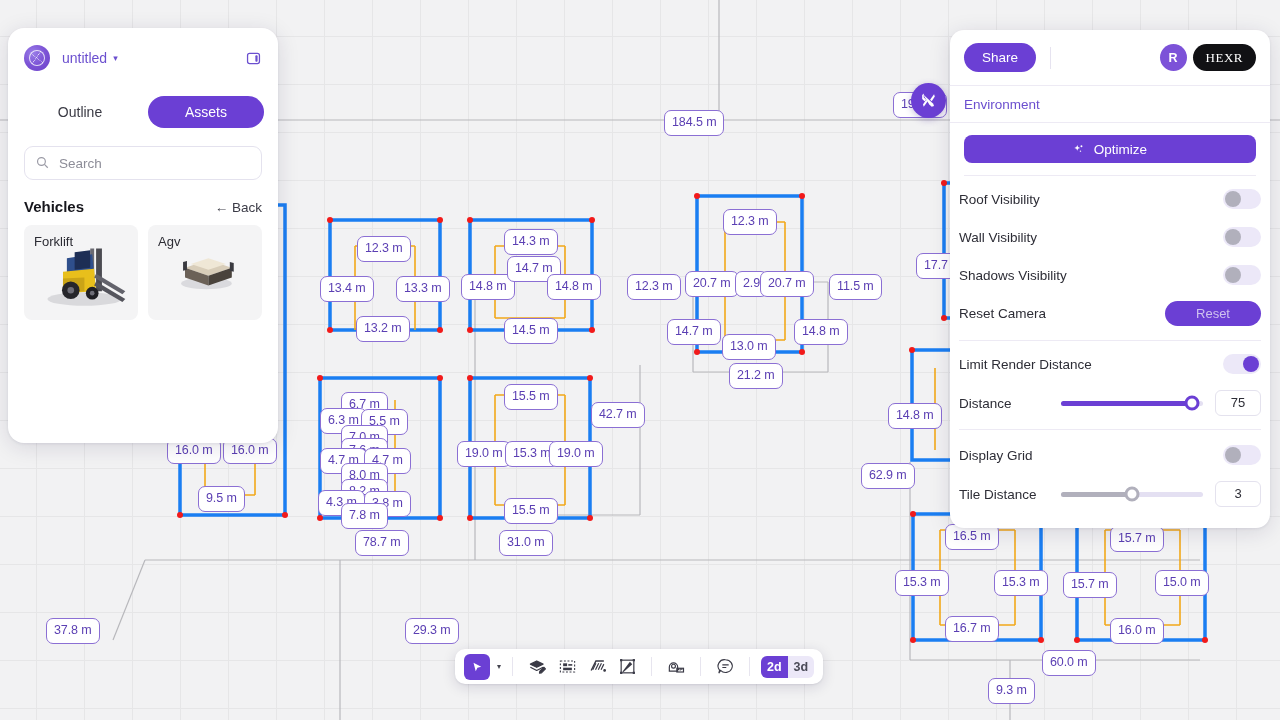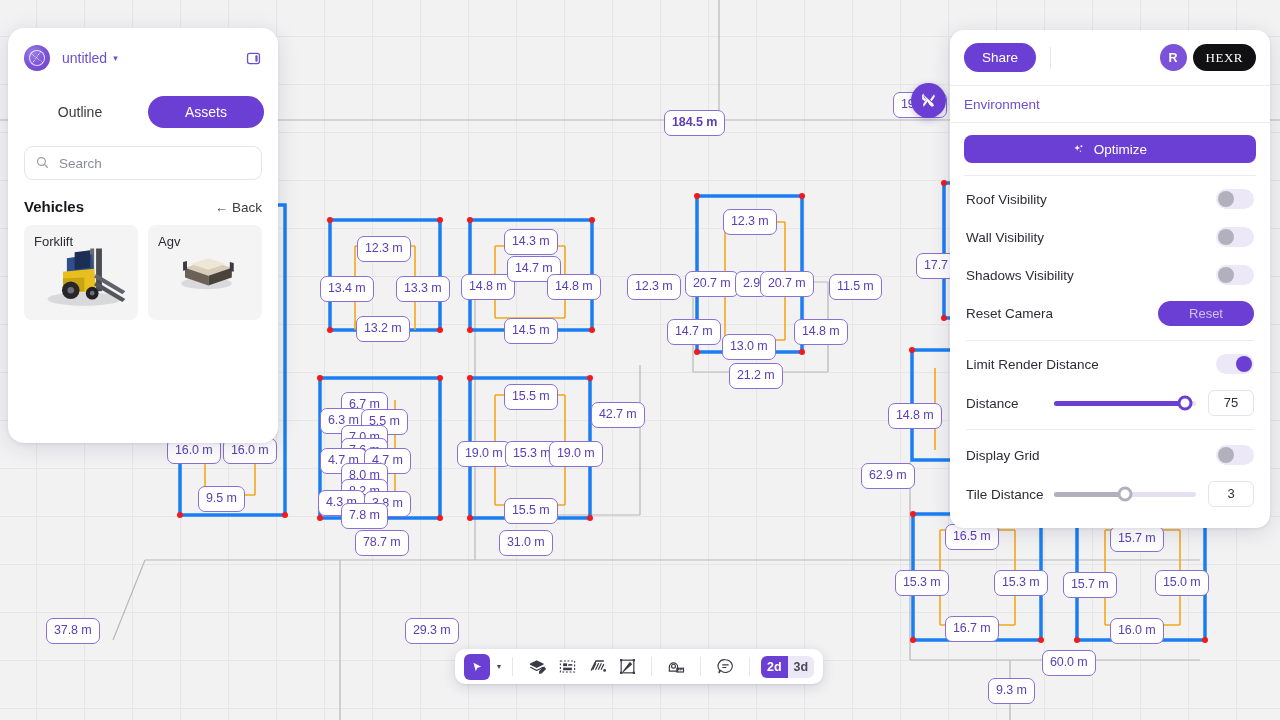--- a/index.html
+++ b/index.html
@@ -120,21 +120,21 @@
   }
   .rp-divider { height:1px; background:#edeaf4; }
   .rp-section-title { padding: 11px 14px 10px; font-size: 13.5px; color: #6b4fcf; }
   .optimize-wrap { padding: 0 14px 12px; }
   .optimize-btn {
     width:100%; background:#6b3fd4; color:#fff; border:none; border-radius:8px;
     height: 28px; font-size: 13.5px; cursor: pointer;
     display:flex; align-items:center; justify-content:center; gap:8px;
     font-family: "Liberation Sans", sans-serif;
   }
-  .rp-body { padding: 4px 16px 14px; }
+  .rp-body { padding: 4px 9px 14px; }
   .row { display: flex; align-items: center; height: 38px; }
   .row-label { font-size: 13.5px; color: #2d2d36; }
   .row-ctl { margin-left: auto; display:flex; align-items:center; }
   .toggle { width: 38px; height: 20px; border-radius: 10px; background: #ece8f8; position: relative; cursor: pointer; }
   .toggle .knob { position:absolute; top:2px; left:2px; width:16px; height:16px; border-radius:50%; background:#b1b0bc; }
   .toggle.on { background:#ece8f8; }
   .toggle.on .knob { left: 20px; background: #6b3fd4; }
   .reset-btn {
     background:#6b3fd4; color:#cfc2ef; border:none; border-radius:13px;
     padding: 5px 22px; font-size: 13px; cursor:pointer; min-width: 96px;
@@ -266,21 +266,21 @@
       <path d="M345 400 V505 M395 400 V505"></path>
       <path d="M495 395 V505 M565 395 V505 M495 395 H565 M495 505 H565"></path>
       <path d="M940 530 V625 M1015 530 V625 M940 530 H1015 M940 625 H1015"></path>
       <path d="M1105 530 V625 M1180 530 V625 M1105 530 H1180 M1105 625 H1180"></path>
       <path d="M205 455 V495 M255 455 V495 M205 495 H255"></path>
     </g>
   </svg>
 
   <div id="chips">
       <div class="chip" style="left: 893px; top: 50px; margin-top: 42px;">19.8 m</div>
-      <div class="chip" style="left: 664px; top: 110px; font-weight: bold;">184.5 m</div>
+      <div class="chip" style="left: 664px; top: 110px;">184.5 m</div>
       <div class="chip" style="left: 357px; top: 236px;">12.3 m</div>
       <div class="chip" style="left: 320px; top: 276px;">13.4 m</div>
       <div class="chip" style="left: 396px; top: 276px;">13.3 m</div>
       <div class="chip" style="left: 356px; top: 316px;">13.2 m</div>
       <div class="chip" style="left: 504px; top: 229px;">14.3 m</div>
       <div class="chip" style="left: 461px; top: 274px;">14.8 m</div>
       <div class="chip" style="left: 507px; top: 256px;">14.7 m</div>
       <div class="chip" style="left: 547px; top: 274px;">14.8 m</div>
       <div class="chip" style="left: 504px; top: 318px;">14.5 m</div>
       <div class="chip" style="left: 627px; top: 274px;">12.3 m</div>

